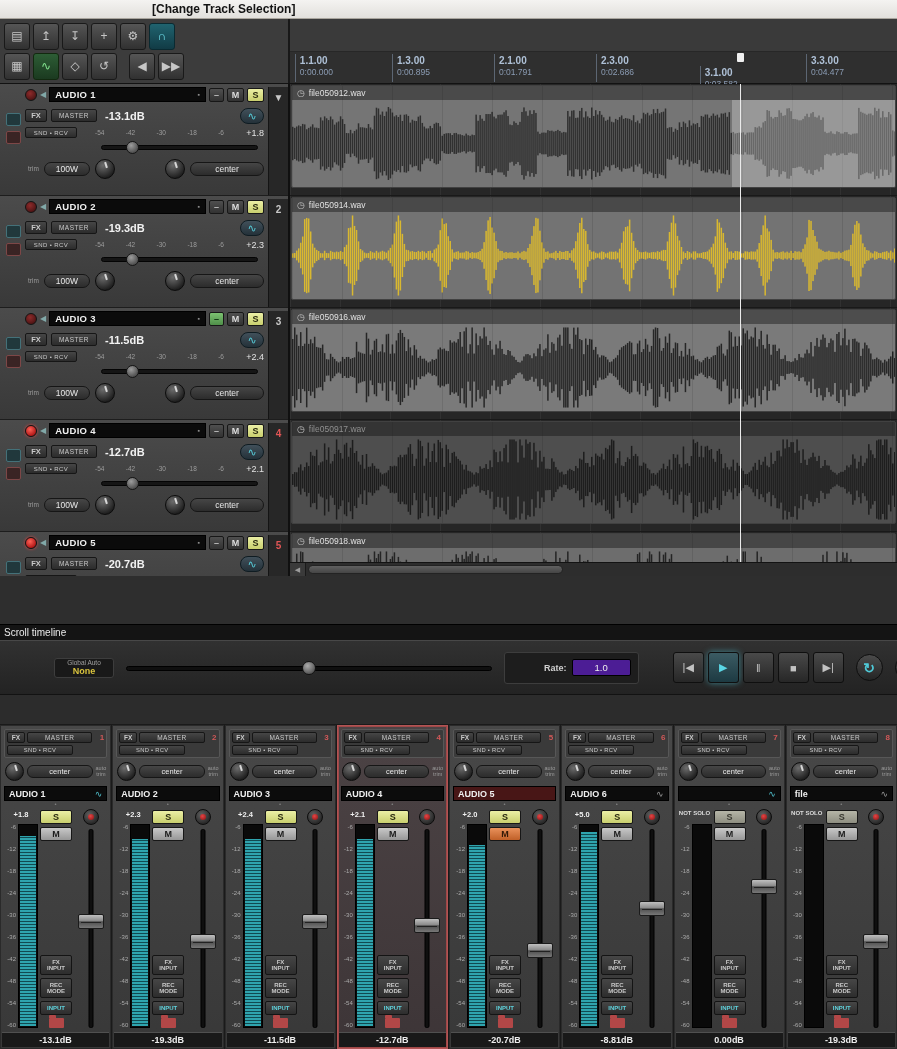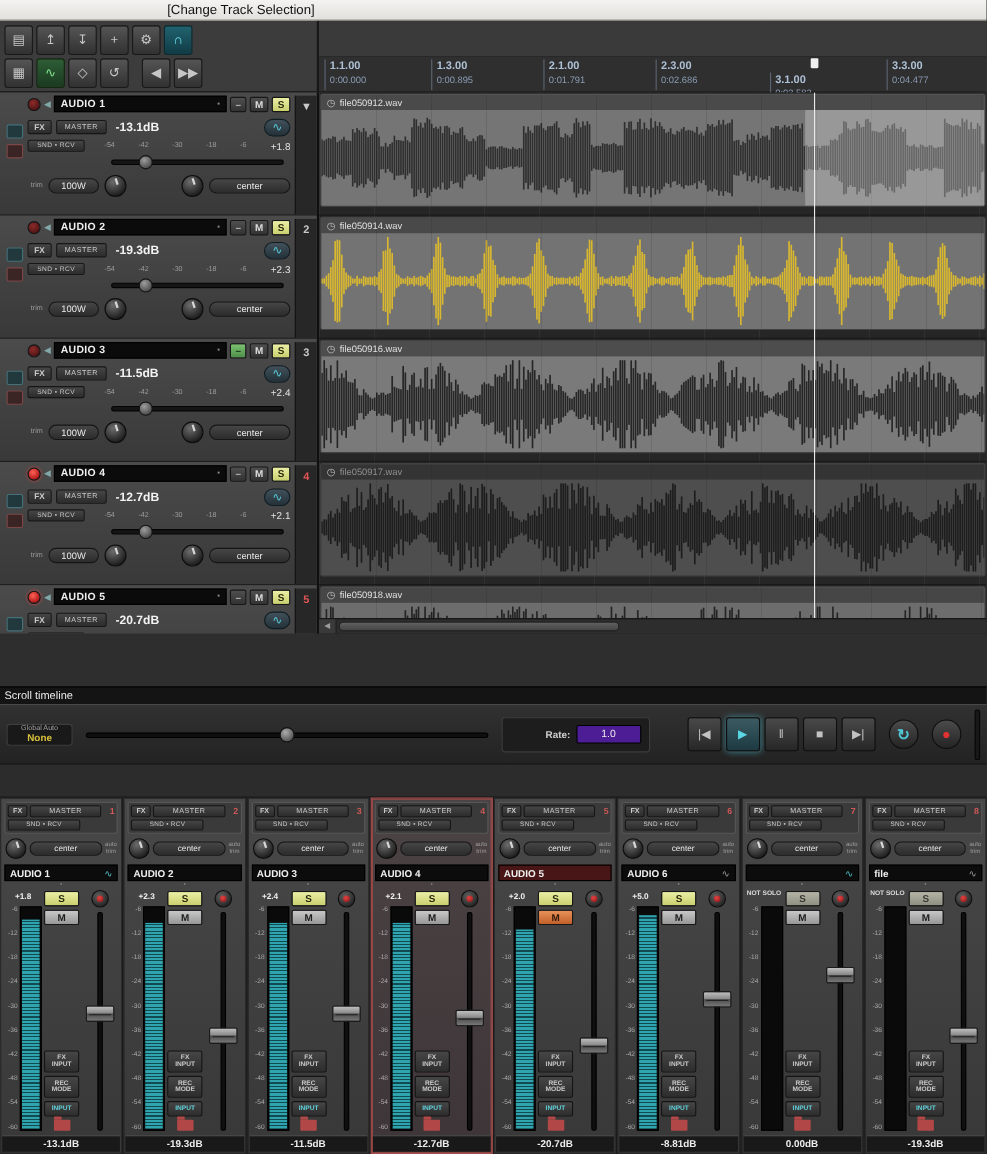--- a/index.html
+++ b/index.html
@@ -3,21 +3,21 @@
 <meta charset="utf-8">
 <style>
   * { margin:0; padding:0; box-sizing:border-box; }
   html,body { width:897px; height:1049px; overflow:hidden; }
   body { font-family:"Liberation Sans", sans-serif; background:#2e2e2e; user-select:none; }
   .app { width:897px; height:1049px; display:flex; flex-direction:column; }
 
   
   .menubar { height:20px; display:flex; align-items:center; background:linear-gradient(#f4f3f1,#e2e0dc); border-bottom:1px solid #a9a59d; font-size:12px; color:#131313; }
   .menu-item { padding:0 7px; line-height:19px; }
-  .mode { margin-left:26px; font-weight:normal; }
+  .mode { margin-left:26px; font-weight:bold; }
 
   
   .toprow { height:68px; display:flex; background:#3c3c3c; border-bottom:1px solid #121212; }
   .toolbar { width:290px; padding:4px 0 0 4px; border-right:2px solid #181818; }
   .tb-row { display:flex; gap:3px; margin-bottom:3px; }
   .tbtnq { width:26px; height:27px; background:linear-gradient(#555,#313131); border:1px solid #191919; border-radius:3px; color:#c6c6c6; font-size:12px; display:flex; align-items:center; justify-content:center; }
   .tbtnq.gapped { margin-left:9px; }
   .tbtnq.active-teal { background:linear-gradient(#20636f,#113b45); color:#70e0ec; border-color:#0a2a31; }
   .tbtnq.active-green { background:linear-gradient(#2d5d35,#1b3a20); color:#82e28d; border-color:#12290f; }
   .rulerwrap { flex:1; display:flex; flex-direction:column; position:relative; }
@@ -83,21 +83,21 @@
   .clip-wave { position:absolute; top:14px; left:0; right:0; bottom:0; }
   .clip-fade { display:none; position:absolute; top:14px; bottom:0; right:0; width:27%; background:rgba(236,236,236,.30); z-index:1; }
   #playhead { position:absolute; top:0; bottom:14px; width:1px; background:#ebebeb; z-index:6; }
   .hscroll { position:absolute; left:0; right:0; bottom:0; height:14px; background:#2d2d2d; border-top:1px solid #131313; z-index:8; }
   .hs-btn { position:absolute; left:0; top:0; width:16px; height:13px; background:#3a3a3a; color:#9b9b9b; font-size:7px; text-align:center; line-height:13px; border-right:1px solid #1a1a1a; }
   .hs-thumb { position:absolute; left:18px; width:42%; top:2px; height:9px; background:linear-gradient(#616161,#454545); border:1px solid #232323; border-radius:5px; }
 
   
   .scrollmsg { height:16px; background:#141414; color:#eaeaea; font-size:10px; line-height:15px; padding-left:4px; border-top:1px solid #000;margin-top:48px; }
   .transport { height:58px; background:linear-gradient(#313131,#232323); display:flex; align-items:center; gap:12px; padding:0 6px; border-top:1px solid #484848; }
-  .autobox { width:60px; height:20px; background:#191919; border:1px solid #3d3d3d; border-radius:3px; display:flex; flex-direction:column; align-items:center; flex:none; }
+  .autobox { width:60px; height:20px; background:#191919; border:1px solid #3d3d3d; border-radius:3px; display:flex; flex-direction:column; align-items:center; flex:none;margin-left:48px; }
   .ga { font-size:6.5px; color:#a0a0a0; }
   .gamode { font-size:9px; font-weight:bold; color:#d9c33d; }
   .tslider { width:366px; height:20px; position:relative; flex:none; }
   .tgroove { position:absolute; left:0; right:0; top:8px; height:5px; background:#0f0f0f; border:1px solid #000; border-radius:3px; }
   #tthumb { position:absolute; top:3px; width:14px; height:14px; margin-left:-7px; border-radius:50%; background:radial-gradient(circle at 38% 32%, #ababab, #555 75%); border:1px solid #131313; }
   .ratebox { height:32px; background:#1d1d1d; border:1px solid #3d3d3d; border-radius:3px; display:flex; align-items:center; gap:5px; padding:0 7px; flex:none; }
   .ratelab { font-size:9px; font-weight:bold; color:#d0d0d0;padding-left:32px; }
   .rateval { background:#4c1d95; border:1px solid #000; color:#ededed; font-size:9.5px; padding:2px 22px; border-radius:2px; }
   .tbuttons { display:flex; gap:4px; margin-left:22px; }
   .tbtn { width:31px; height:31px; background:linear-gradient(#494949,#272727); border:1px solid #0f0f0f; border-radius:3px; color:#c2c2c2; font-size:11px; display:flex; align-items:center; justify-content:center; }

